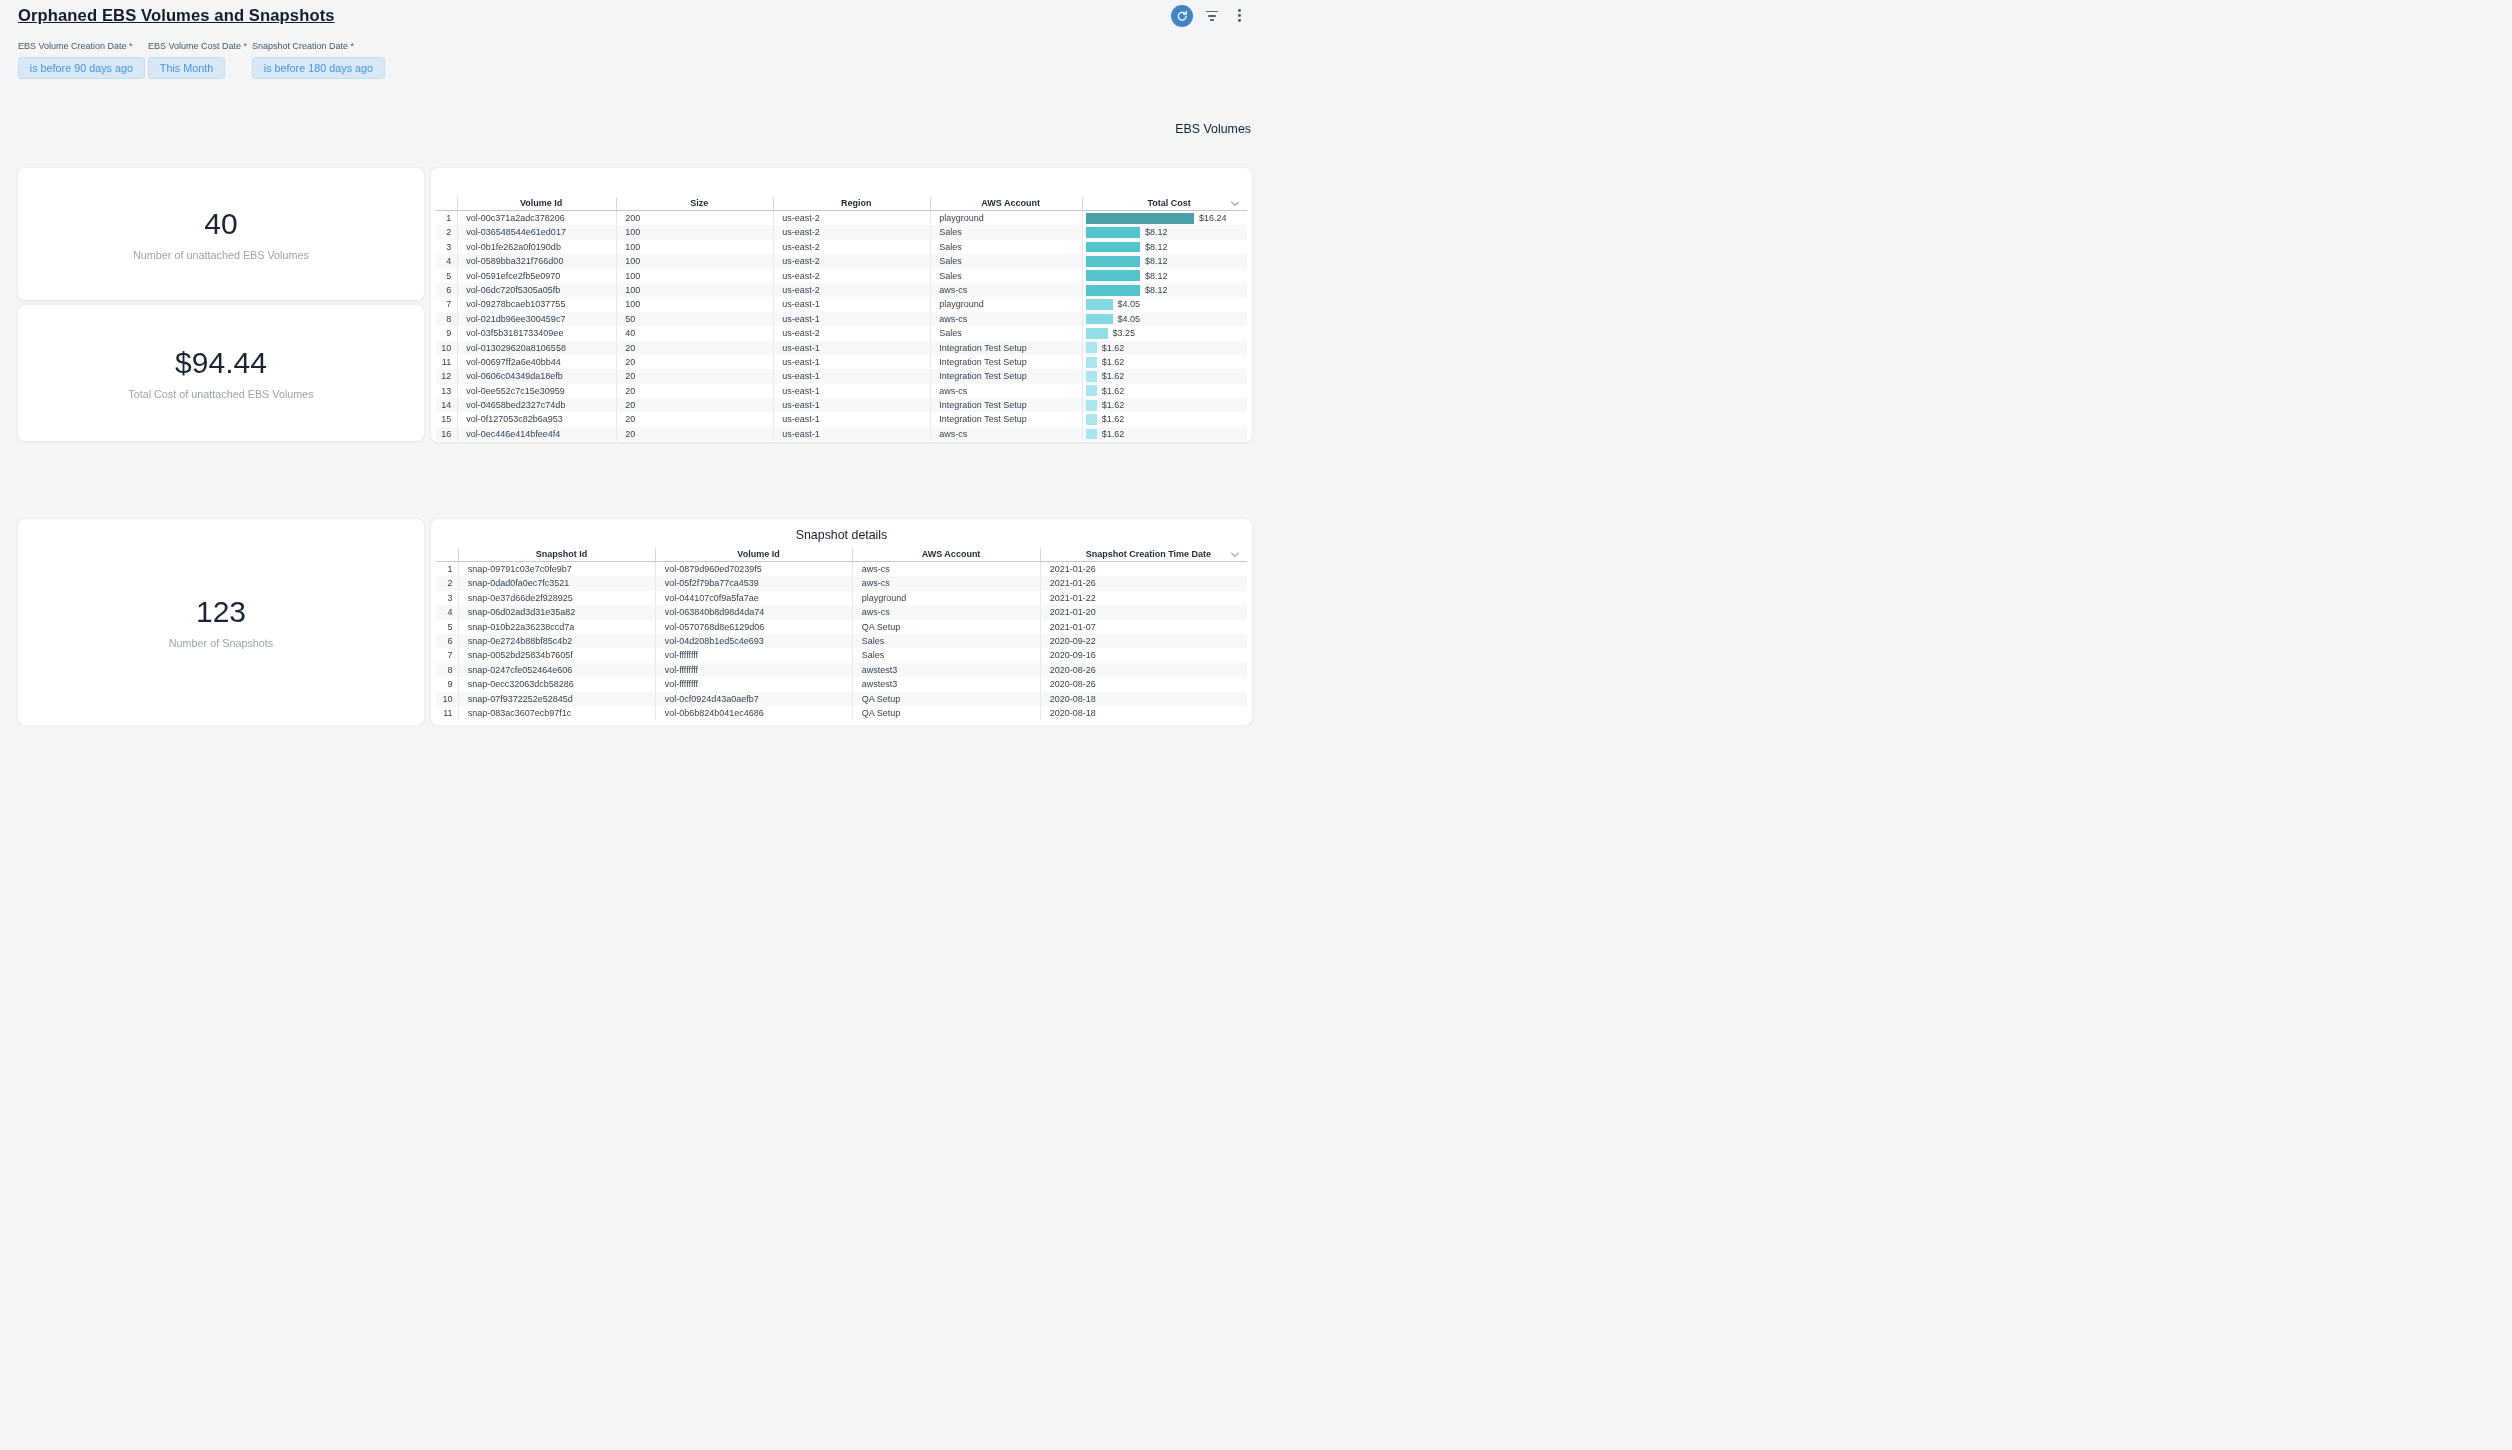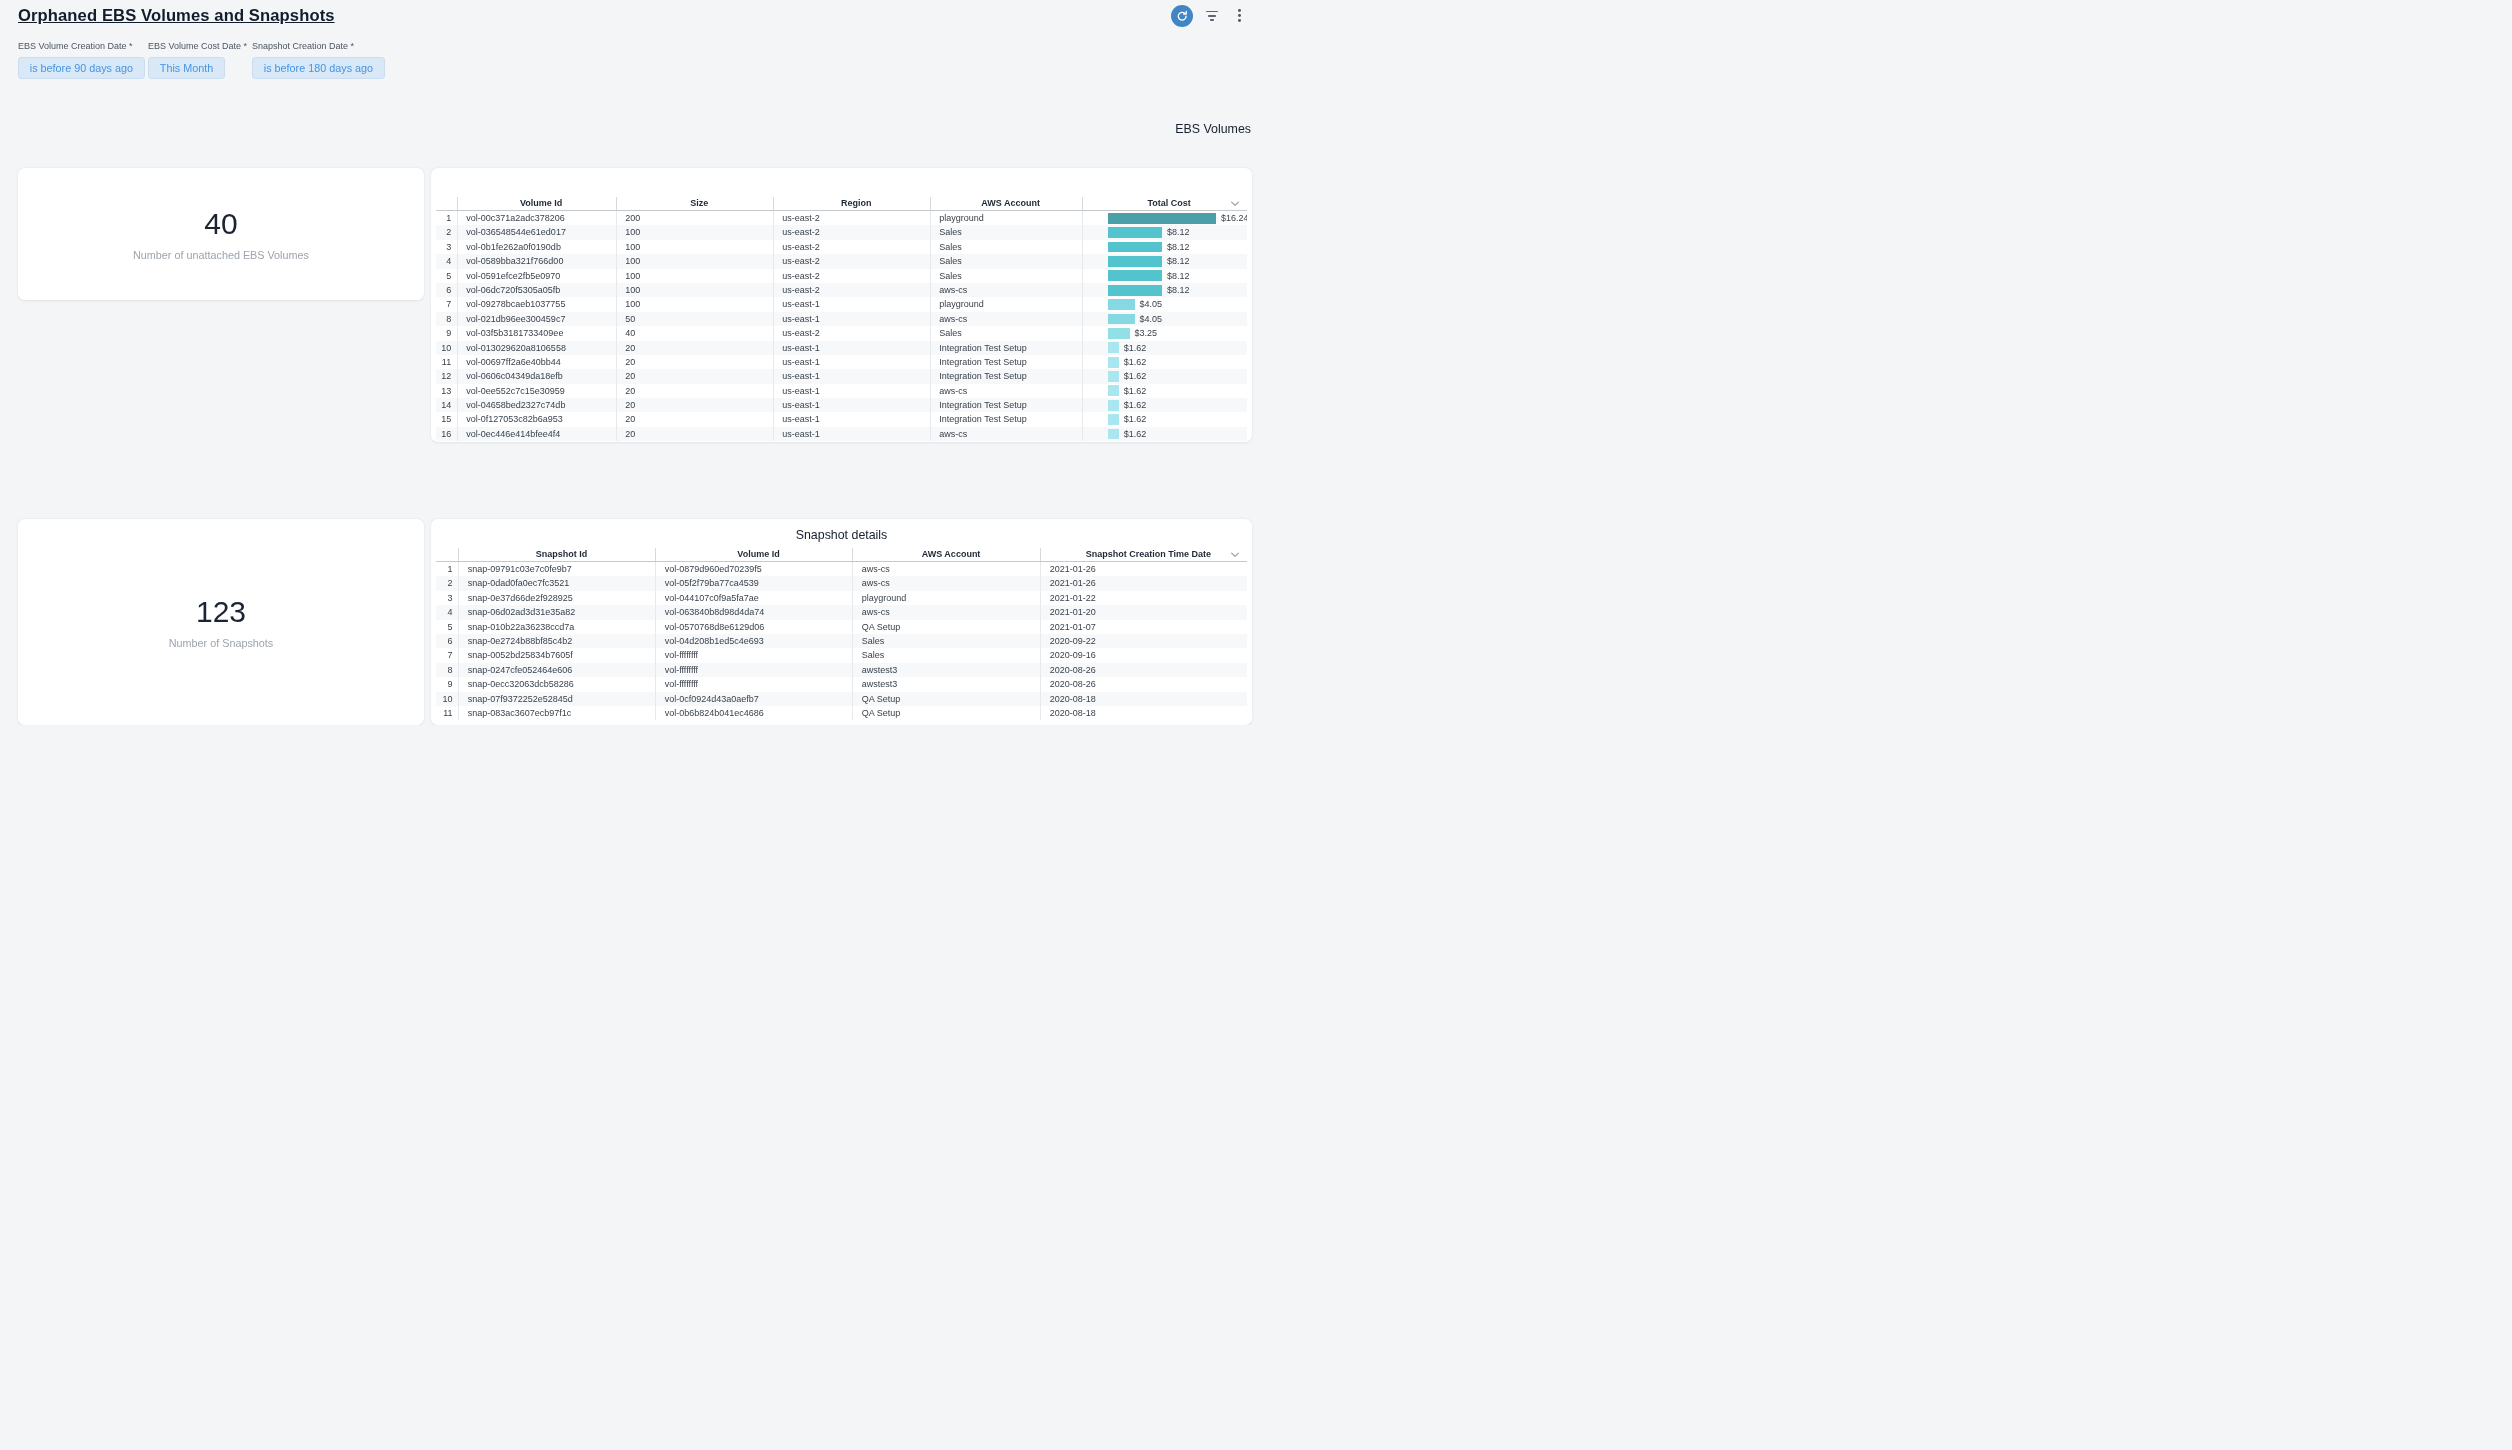--- a/index.html
+++ b/index.html
@@ -67,21 +67,21 @@
   }
   .hcell.num { border-left:none; }
   .chevron { position:absolute; right:6.6px; top:3.3px; width:10px; height:7.5px; cursor:pointer; }
   .trow { height:14.4px; }
   .trow:nth-child(even) { background:#f7f8f9; }
   .cell {
     font-size:9px; color:#39424d; line-height:14.4px; padding-left:8.3px;
     border-left:0.8px solid #e7eaec; white-space:nowrap; overflow:hidden;
   }
   .cell.num { border-left:none; padding-left:0; padding-right:5.8px; text-align:right; color:#39424d; }
-  .cell.cost { display:flex; align-items:center; padding-left:25px; }
+  .cell.cost { display:flex; align-items:center; padding-left:3px; }
   .cost-bar { height:10.8px; flex:0 0 auto; }
   .cost-label { font-size:9px; color:#39424d; margin-left:5px; }
 
   svg { display:block; }
 </style>
 </head>
 <body>
 
 <div class="page">
 
@@ -110,20 +110,24 @@
   <div class="filter-chip" style="left:148px;">This Month</div>
   <div class="filter-chip" style="left:252px;">is before 180 days ago</div>
 
   <div class="section-heading" style="top:122px;">EBS Volumes</div>
 
   <div class="card stat-card" style="left:18px; top:168px; width:406px; height:132px;">
     <div class="stat-value">40</div>
     <div class="stat-label">Number of unattached EBS Volumes</div>
   </div>
 
+  <div class="card stat-card" style="left:18px; top:305px; width:406px; height:136px;">
+    <div class="stat-value">$94.44</div>
+    <div class="stat-label">Total Cost of unattached EBS Volumes</div>
+  </div>
 
   <div class="card" style="left:431px; top:168px; width:821px; height:274px;">
     <div class="table-wrap">
       <div class="thead vgrid">
         <div class="hcell num"></div>
         <div class="hcell">Volume Id</div>
         <div class="hcell">Size</div>
         <div class="hcell">Region</div>
         <div class="hcell">AWS Account</div>
         <div class="hcell">Total Cost</div>

